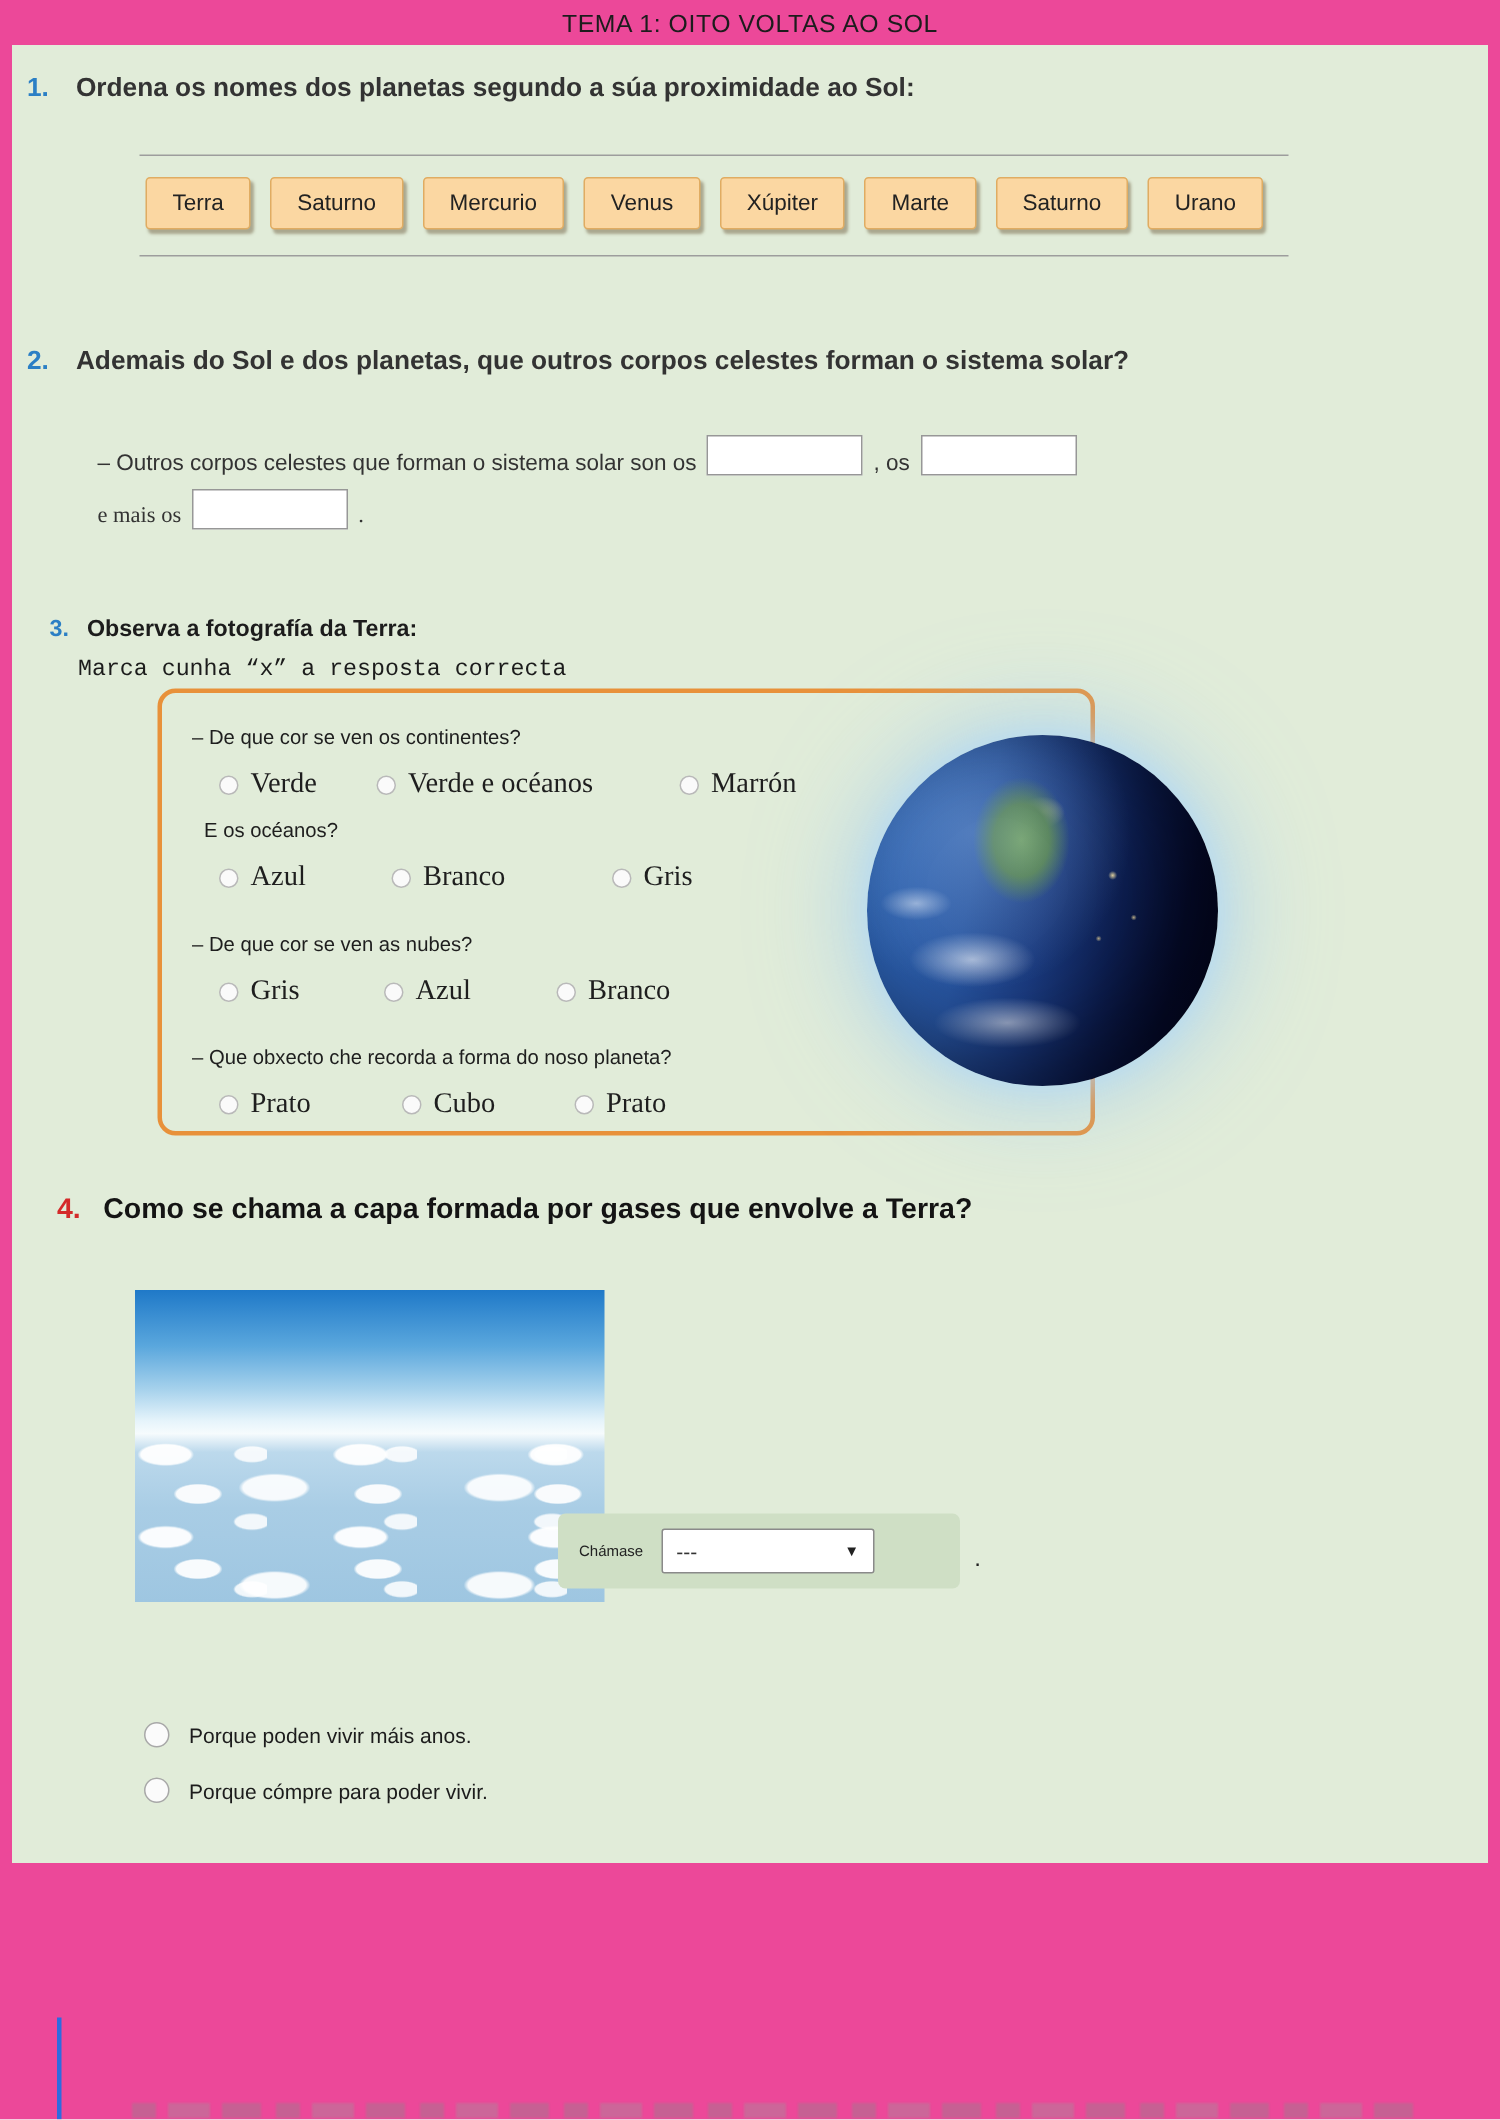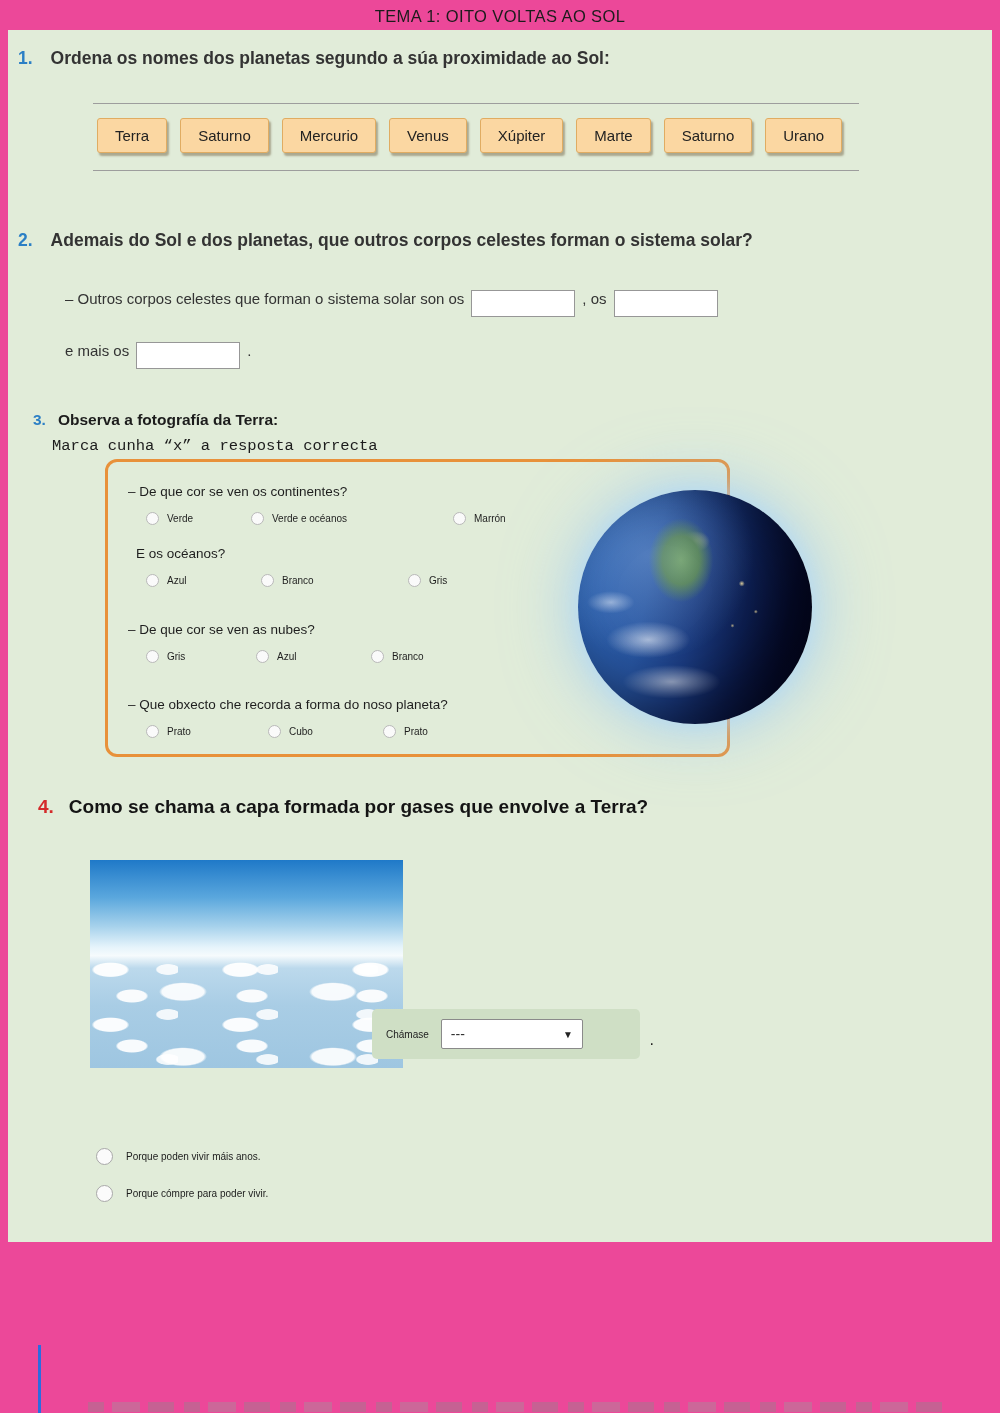--- a/index.html
+++ b/index.html
@@ -24,38 +24,38 @@
 
   .hline { position:absolute; left:85px; width:766px; height:1px; background:#9d9d9d; }
   .hline.top { top:73px; }
   .hline.bottom { top:140px; }
 
   .planets { position:absolute; left:89px; top:88px; display:flex; gap:13px; }
   .planet { background:#fbd7a2; border:1px solid #e0ac62; border-radius:3px;
     padding:8px 17px; font-size:15px; color:#222; font-family:inherit;
     box-shadow:2px 3px 2px rgba(115,100,70,.5); cursor:pointer; white-space:nowrap; }
 
-  .q2-line { position:absolute; display:flex; align-items:flex-start; gap:7px; font-size:15px; color:#333; }
+  .q2-line { position:absolute; display:flex; align-items:flex-end; gap:7px; font-size:15px; color:#333; }
   .q2-line1 { left:57px; top:260px; }
-  .q2-line2 { left:57px; top:312px; }
+  .q2-line2 { left:57px; top:296px;font-family:Liberation Serif, serif; }
   .blank { width:104px; height:27px; background:#fff; border:1px solid #979797;
     font-size:14px; padding:0 6px; font-family:inherit; }
 
   .q3-head { position:absolute; left:25px; top:381px; display:flex; gap:12px;
     font-size:15.5px; font-weight:700; }
   .q3-head .qtext { color:#1c1c1c; }
   .q3-sub { position:absolute; left:44px; top:407px; font-size:15.5px; color:#1c1c1c;font-family:Liberation Mono, monospace; }
 
   .q3-box { position:absolute; left:97px; top:429px; width:625px; height:298px;
     border:3px solid #e8913a; border-radius:12px;text-align:center; }
   .q3-label { position:absolute; font-size:13.5px; color:#1e1e1e; white-space:nowrap; }
   .opt { position:absolute; display:flex; align-items:center; gap:8px; cursor:pointer; }
   .radio { width:13px; height:13px; border-radius:50%; border:1.5px solid #b9b9b9;
     background:#fafafa; flex:none; }
-  .opt-label { font-size:10px; color:#1e1e1e; white-space:nowrap; }
+  .opt-label { font-size:19px; color:#1e1e1e; white-space:nowrap;font-family:Liberation Serif, serif; }
 
   .earth { position:absolute; left:570px; top:460px; width:234px; height:234px;
     border-radius:50%; z-index:2;
     background:
       radial-gradient(circle at 30% 28%, rgba(180,215,255,.30), transparent 45%),
       radial-gradient(ellipse 46px 60px at 44% 30%, #6b9a55 0%, #4d7a45 40%, rgba(60,100,50,0) 70%),
       radial-gradient(ellipse 20px 14px at 50% 22%, rgba(201,194,166,.8), transparent 75%),
       radial-gradient(ellipse 60px 26px at 30% 64%, rgba(255,255,255,.60), transparent 70%),
       radial-gradient(ellipse 70px 24px at 40% 82%, rgba(255,255,255,.55), transparent 70%),
       radial-gradient(ellipse 34px 16px at 14% 48%, rgba(255,255,255,.50), transparent 70%),
@@ -88,21 +88,21 @@
   .dropdown-arrow { font-size:10px; color:#222; }
   .chamase-period { position:absolute; right:-14px; bottom:10px; font-size:16px; color:#222; }
 
   .oxygen { position:absolute; left:67px; top:1068px; width:910px; font-size:17.5px; color:#111; }
   .ox-bold { font-weight:700; }
   .ox-rest { font-weight:400; }
 
   .vf-opt { position:absolute; left:88px; display:flex; align-items:center; gap:13px; cursor:pointer; }
   .vf-circle { width:17px; height:17px; border-radius:50%; border:1.5px solid #a8a8a8;
     background:#fbfbfb; flex:none; }
-  .vf-label { font-size:10px; color:#1c1c1c; }
+  .vf-label { font-size:14px; color:#1c1c1c; }
 
   .blue-bar { position:absolute; left:38px; top:1345px; width:3px; height:68px; background:#2c6be0; }
   .clipped-text { position:absolute; left:88px; top:1402px; width:862px; height:10px;
     opacity:.38; filter:blur(.7px);
     background-image:repeating-linear-gradient(90deg,#8a8a8a 0 16px, transparent 16px 24px,
       #9a9a9a 24px 52px, transparent 52px 60px, #8a8a8a 60px 86px, transparent 86px 96px); }
 </style>
 </head>
 <body>
 

